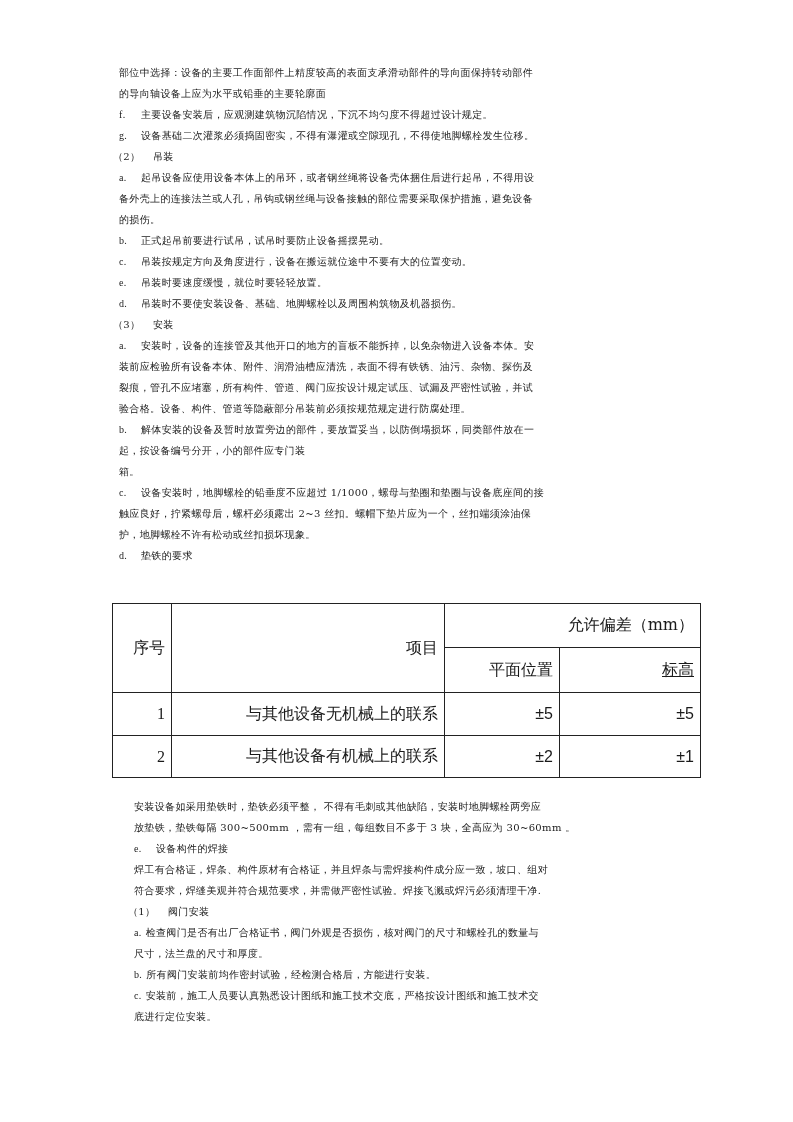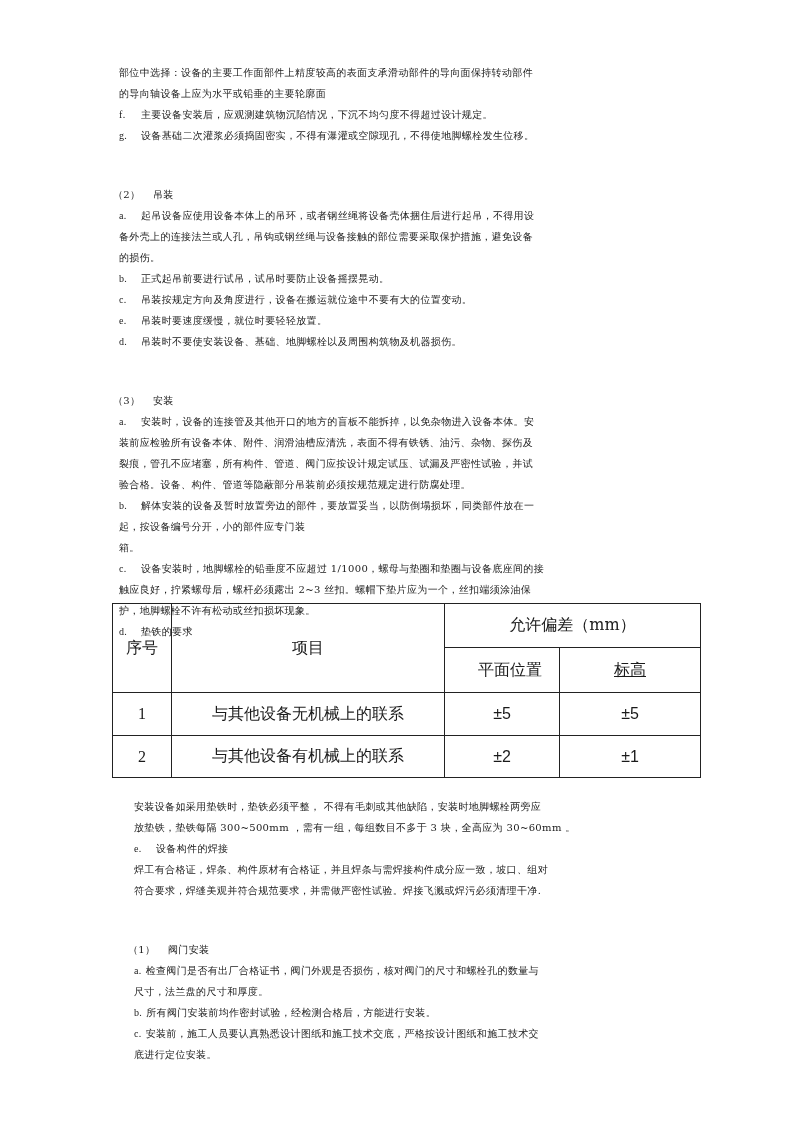--- a/index.html
+++ b/index.html
@@ -32,40 +32,39 @@
       display: inline-block;
       width: 22px;
       font-family: "Liberation Serif", serif;
     }
     .marker.tight {
       width: auto;
       margin-right: 4px;
     }
     .heading {
       margin-left: -6px;
-      margin-top: 38px;
     }
     .heading .num {
       display: inline-block;
       width: 40px;
     }
     table.dev {
       position: absolute;
       left: 112px;
       top: 603px;
       border-collapse: collapse;
       font-family: "DejaVu Serif", "Liberation Serif", serif;
       font-size: 16px;
       color: #1a1a1a;
     }
     table.dev td {
       border: 1.3px solid #222222;
       padding: 0 6px;
       vertical-align: middle;
-      text-align: center;
+      text-align: right;
     }
     table.dev td.num { font-family: "Liberation Serif", serif; }
     table.dev td.val { font-family: "Liberation Sans", sans-serif; }
     .after-table {
       position: absolute;
       left: 134px;
       top: 796px;
       width: 560px;
     }
   </style>

